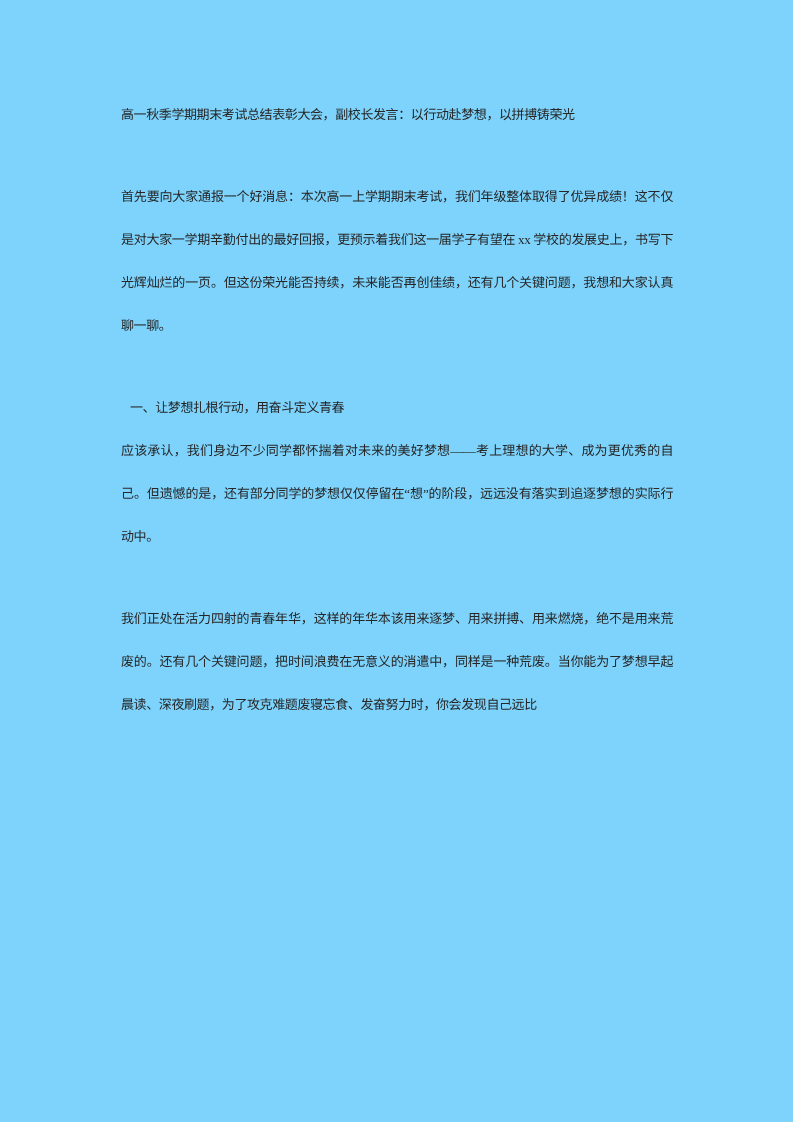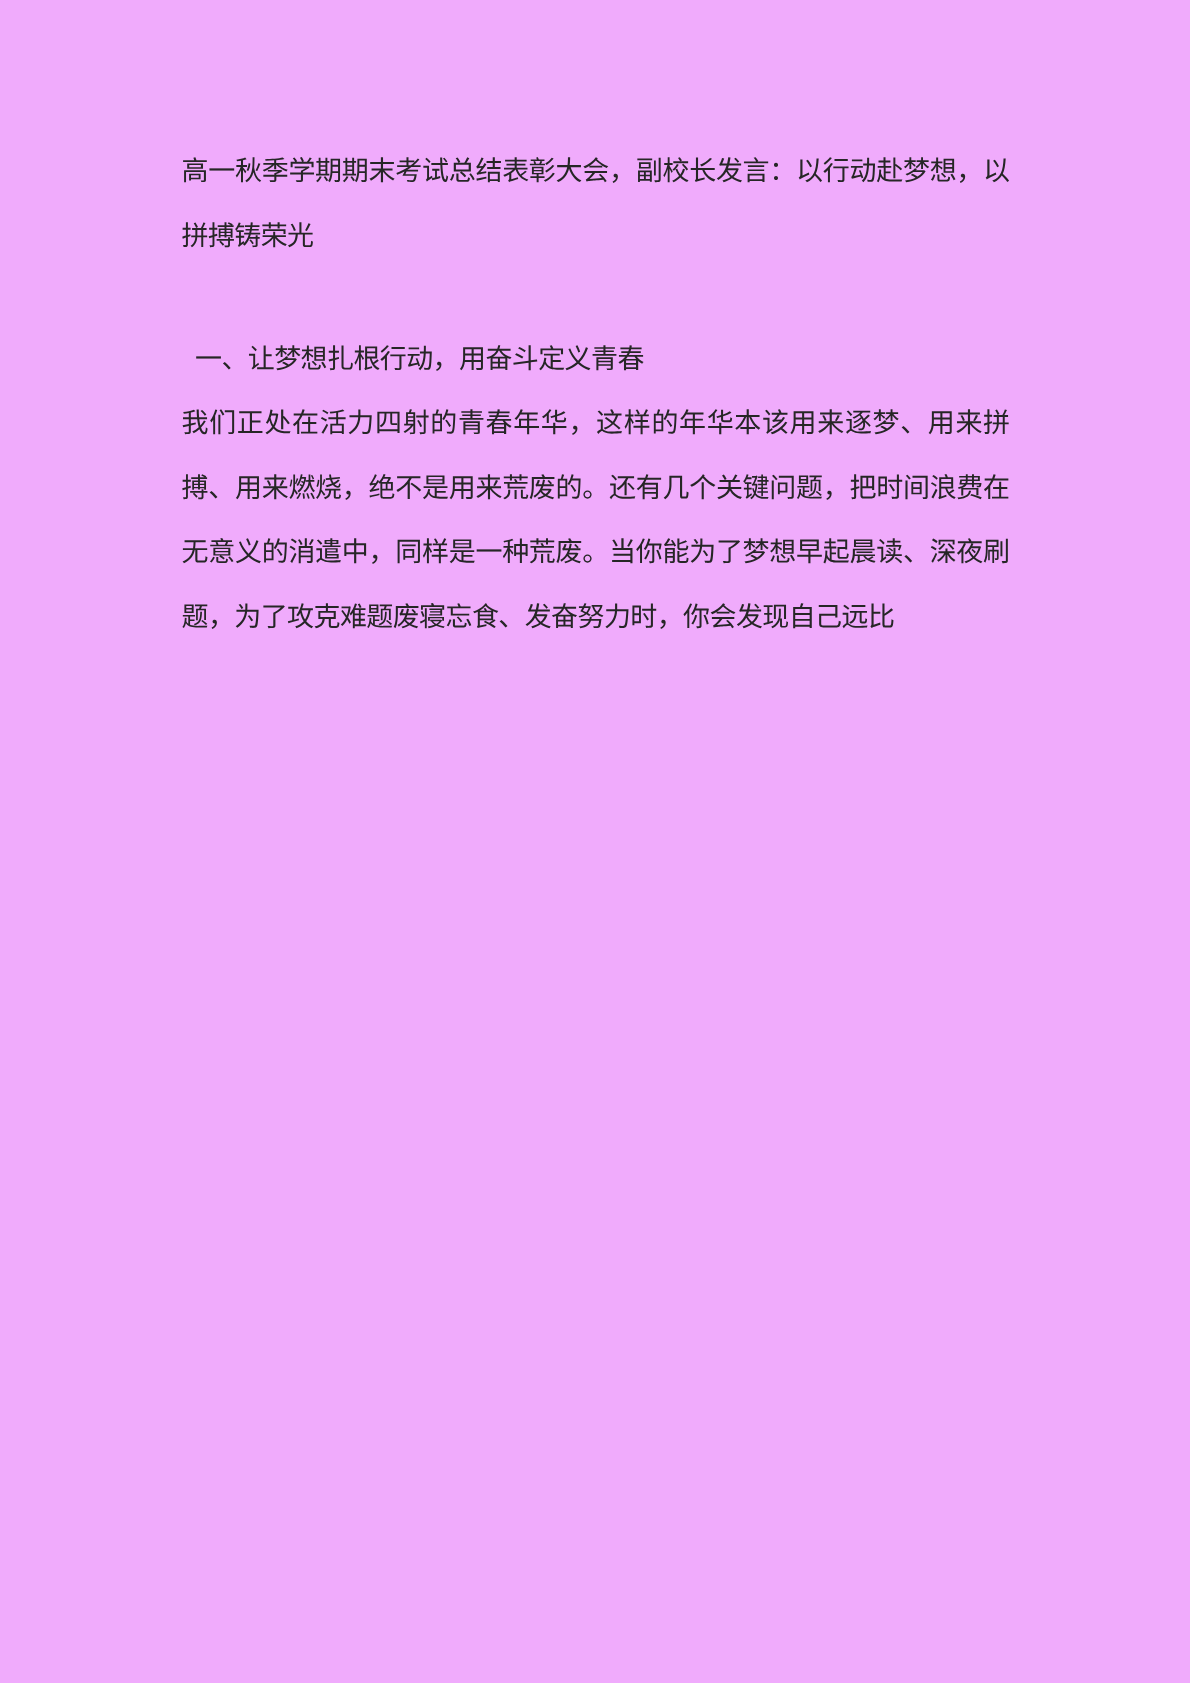--- a/index.html
+++ b/index.html
@@ -9,24 +9,24 @@
   }
   body {
     width: 793px;
     height: 1122px;
     overflow: hidden;
   }
   .page {
     box-sizing: border-box;
     width: 793px;
     height: 1122px;
-    background: #f0abfc;
+    background: #7dd3fc;
     padding: 93px 120px 0 121px;
     font-family: "Liberation Serif", "DejaVu Serif", serif;
-    font-size: 18px;
+    font-size: 13px;
     line-height: 43px;
     letter-spacing: -0.4px;
     color: #262626;
     text-align: justify;
     text-justify: inter-ideograph;
   }
   .para {
     margin: 0 0 39px 0;
   }
   .para:last-child {
@@ -38,18 +38,20 @@
   }
 </style>
 </head>
 <body>
 
 <div class="page">
   <p class="para">高一秋季学期期末考试总结表彰大会，副校长发言：以行动赴梦想，以拼搏铸荣光</p>
 
 
 
+  <p class="para">首先要向大家通报一个好消息：本次高一上学期期末考试，我们年级整体取得了优异成绩！这不仅是对大家一学期辛勤付出的最好回报，更预示着我们这一届学子有望在 xx 学校的发展史上，书写下光辉灿烂的一页。但这份荣光能否持续，未来能否再创佳绩，还有几个关键问题，我想和大家认真聊一聊。</p>
 
   <p class="para section-heading">一、让梦想扎根行动，用奋斗定义青春</p>
 
+  <p class="para">应该承认，我们身边不少同学都怀揣着对未来的美好梦想——考上理想的大学、成为更优秀的自己。但遗憾的是，还有部分同学的梦想仅仅停留在“想”的阶段，远远没有落实到追逐梦想的实际行动中。</p>
 
   <p class="para">我们正处在活力四射的青春年华，这样的年华本该用来逐梦、用来拼搏、用来燃烧，绝不是用来荒废的。还有几个关键问题，把时间浪费在无意义的消遣中，同样是一种荒废。当你能为了梦想早起晨读、深夜刷题，为了攻克难题废寝忘食、发奋努力时，你会发现自己远比</p>
 </div>
 
 </body></html>

